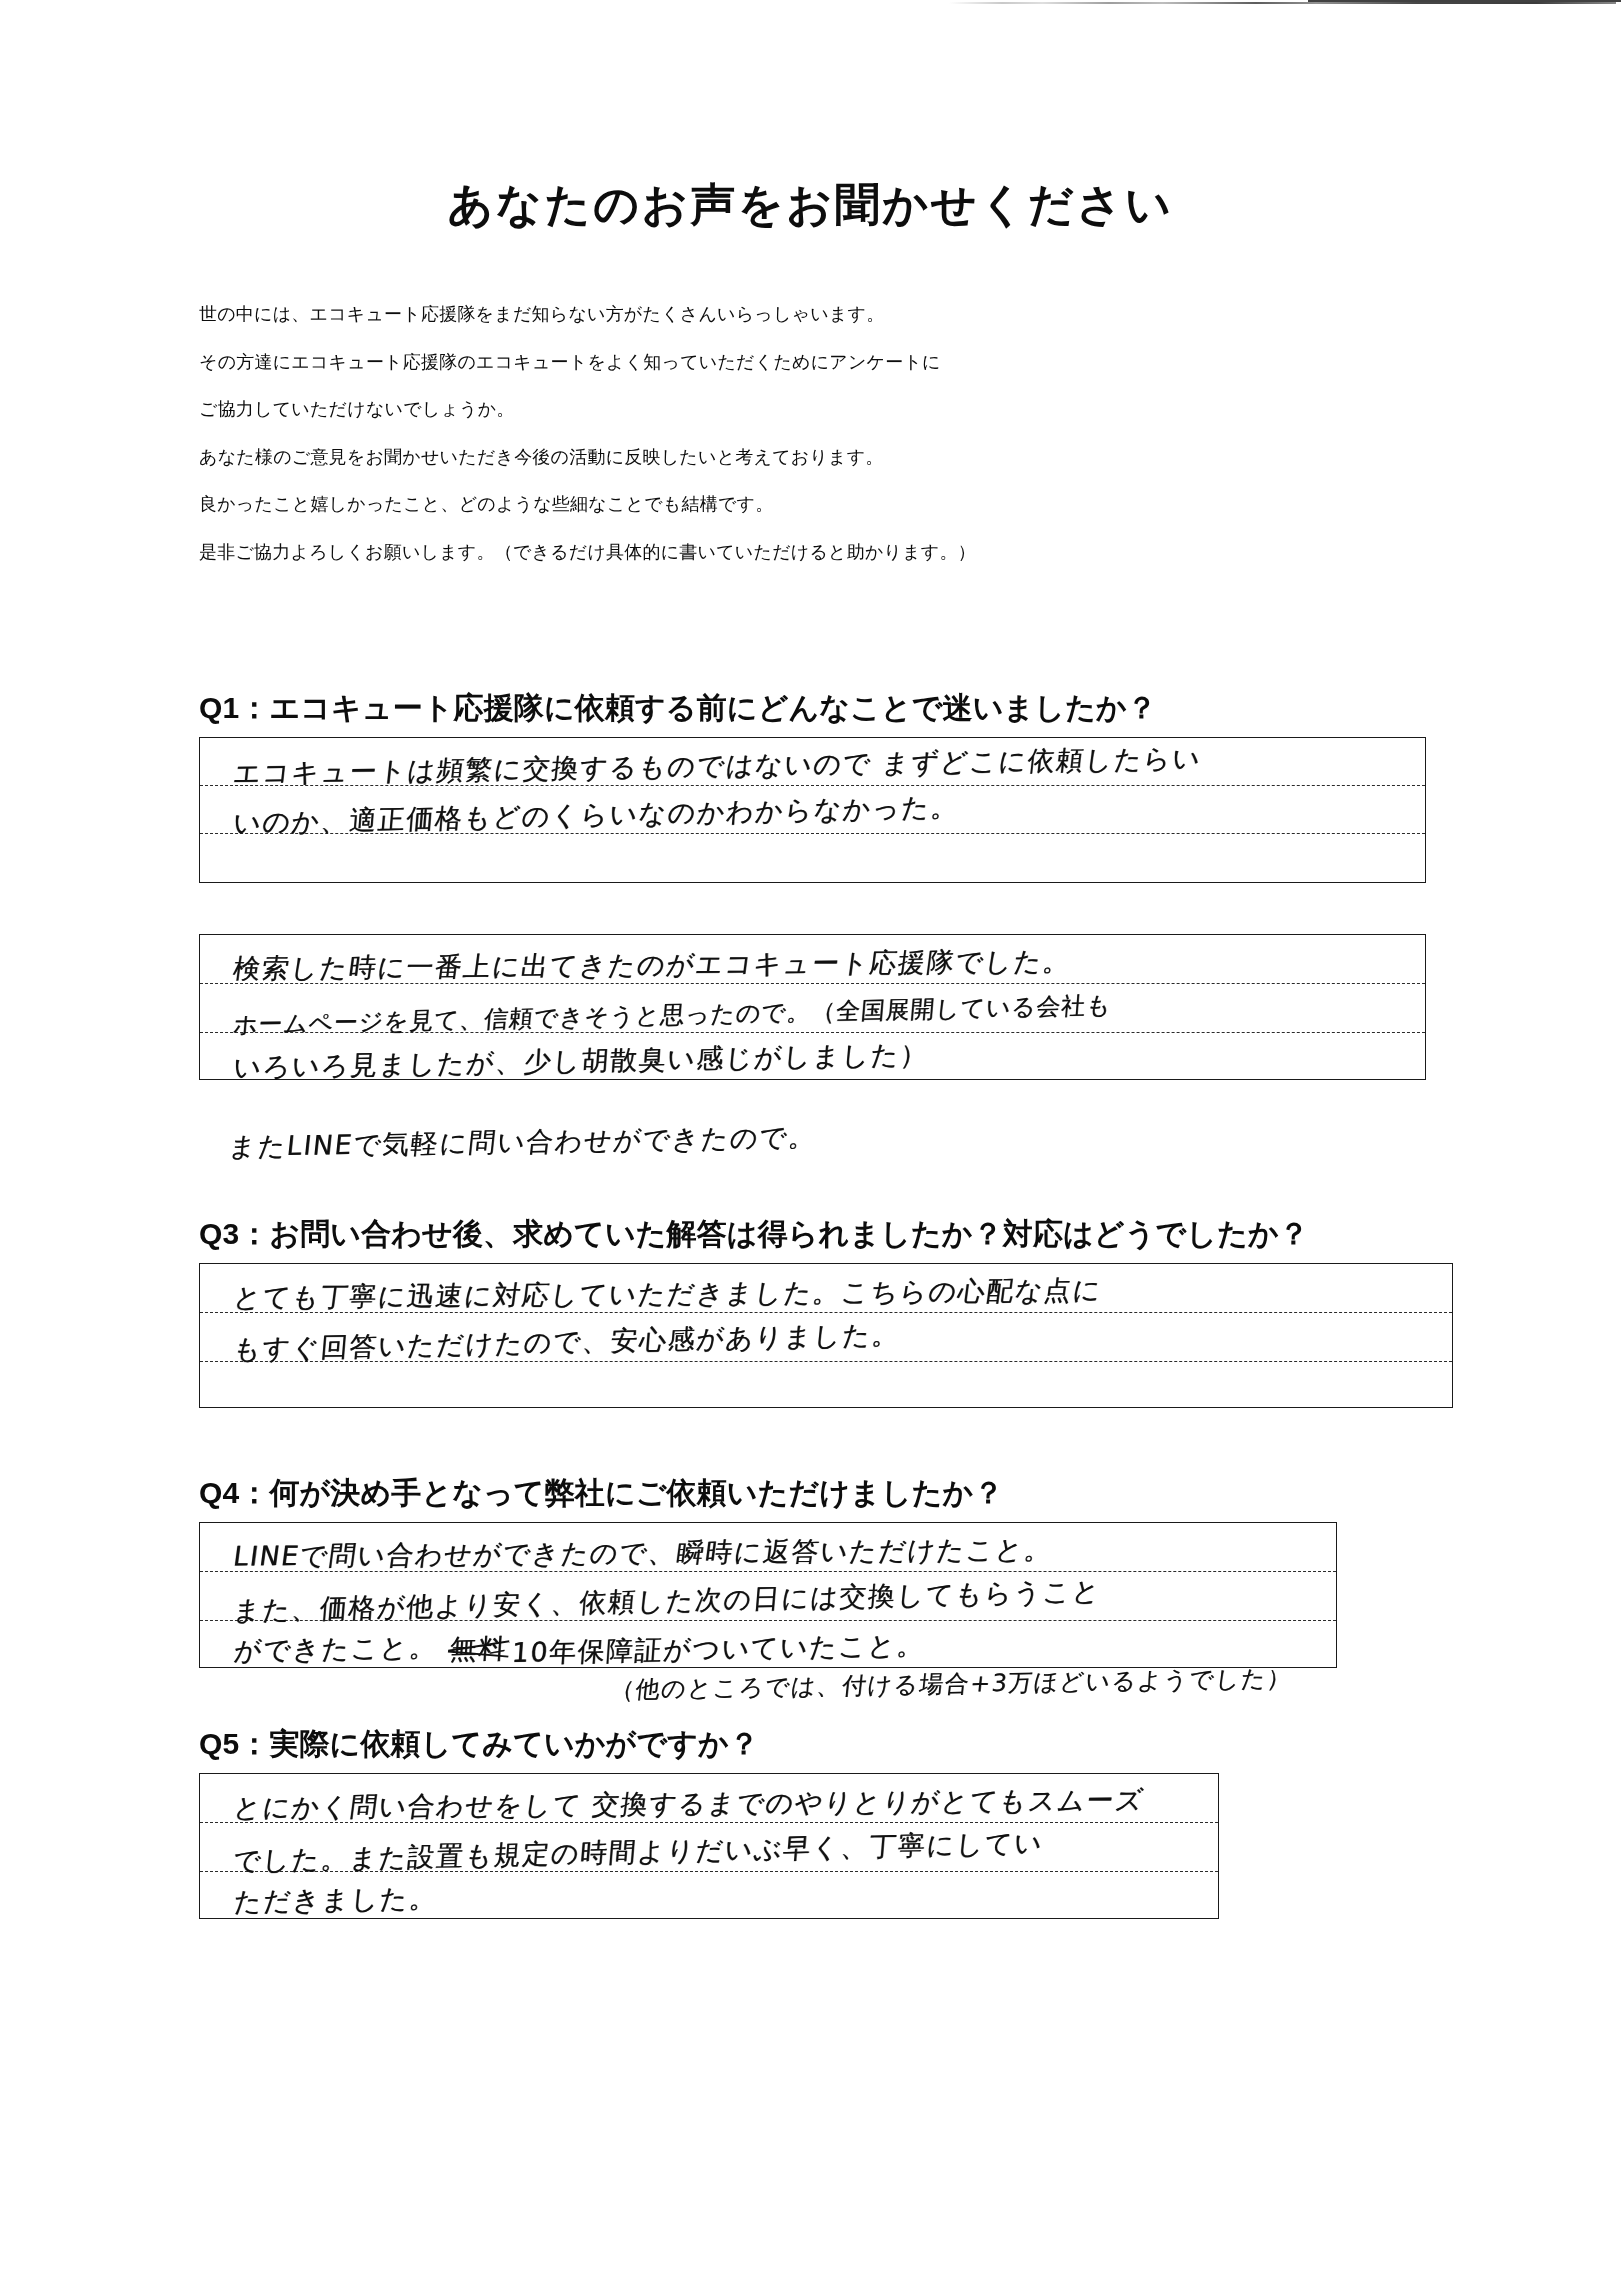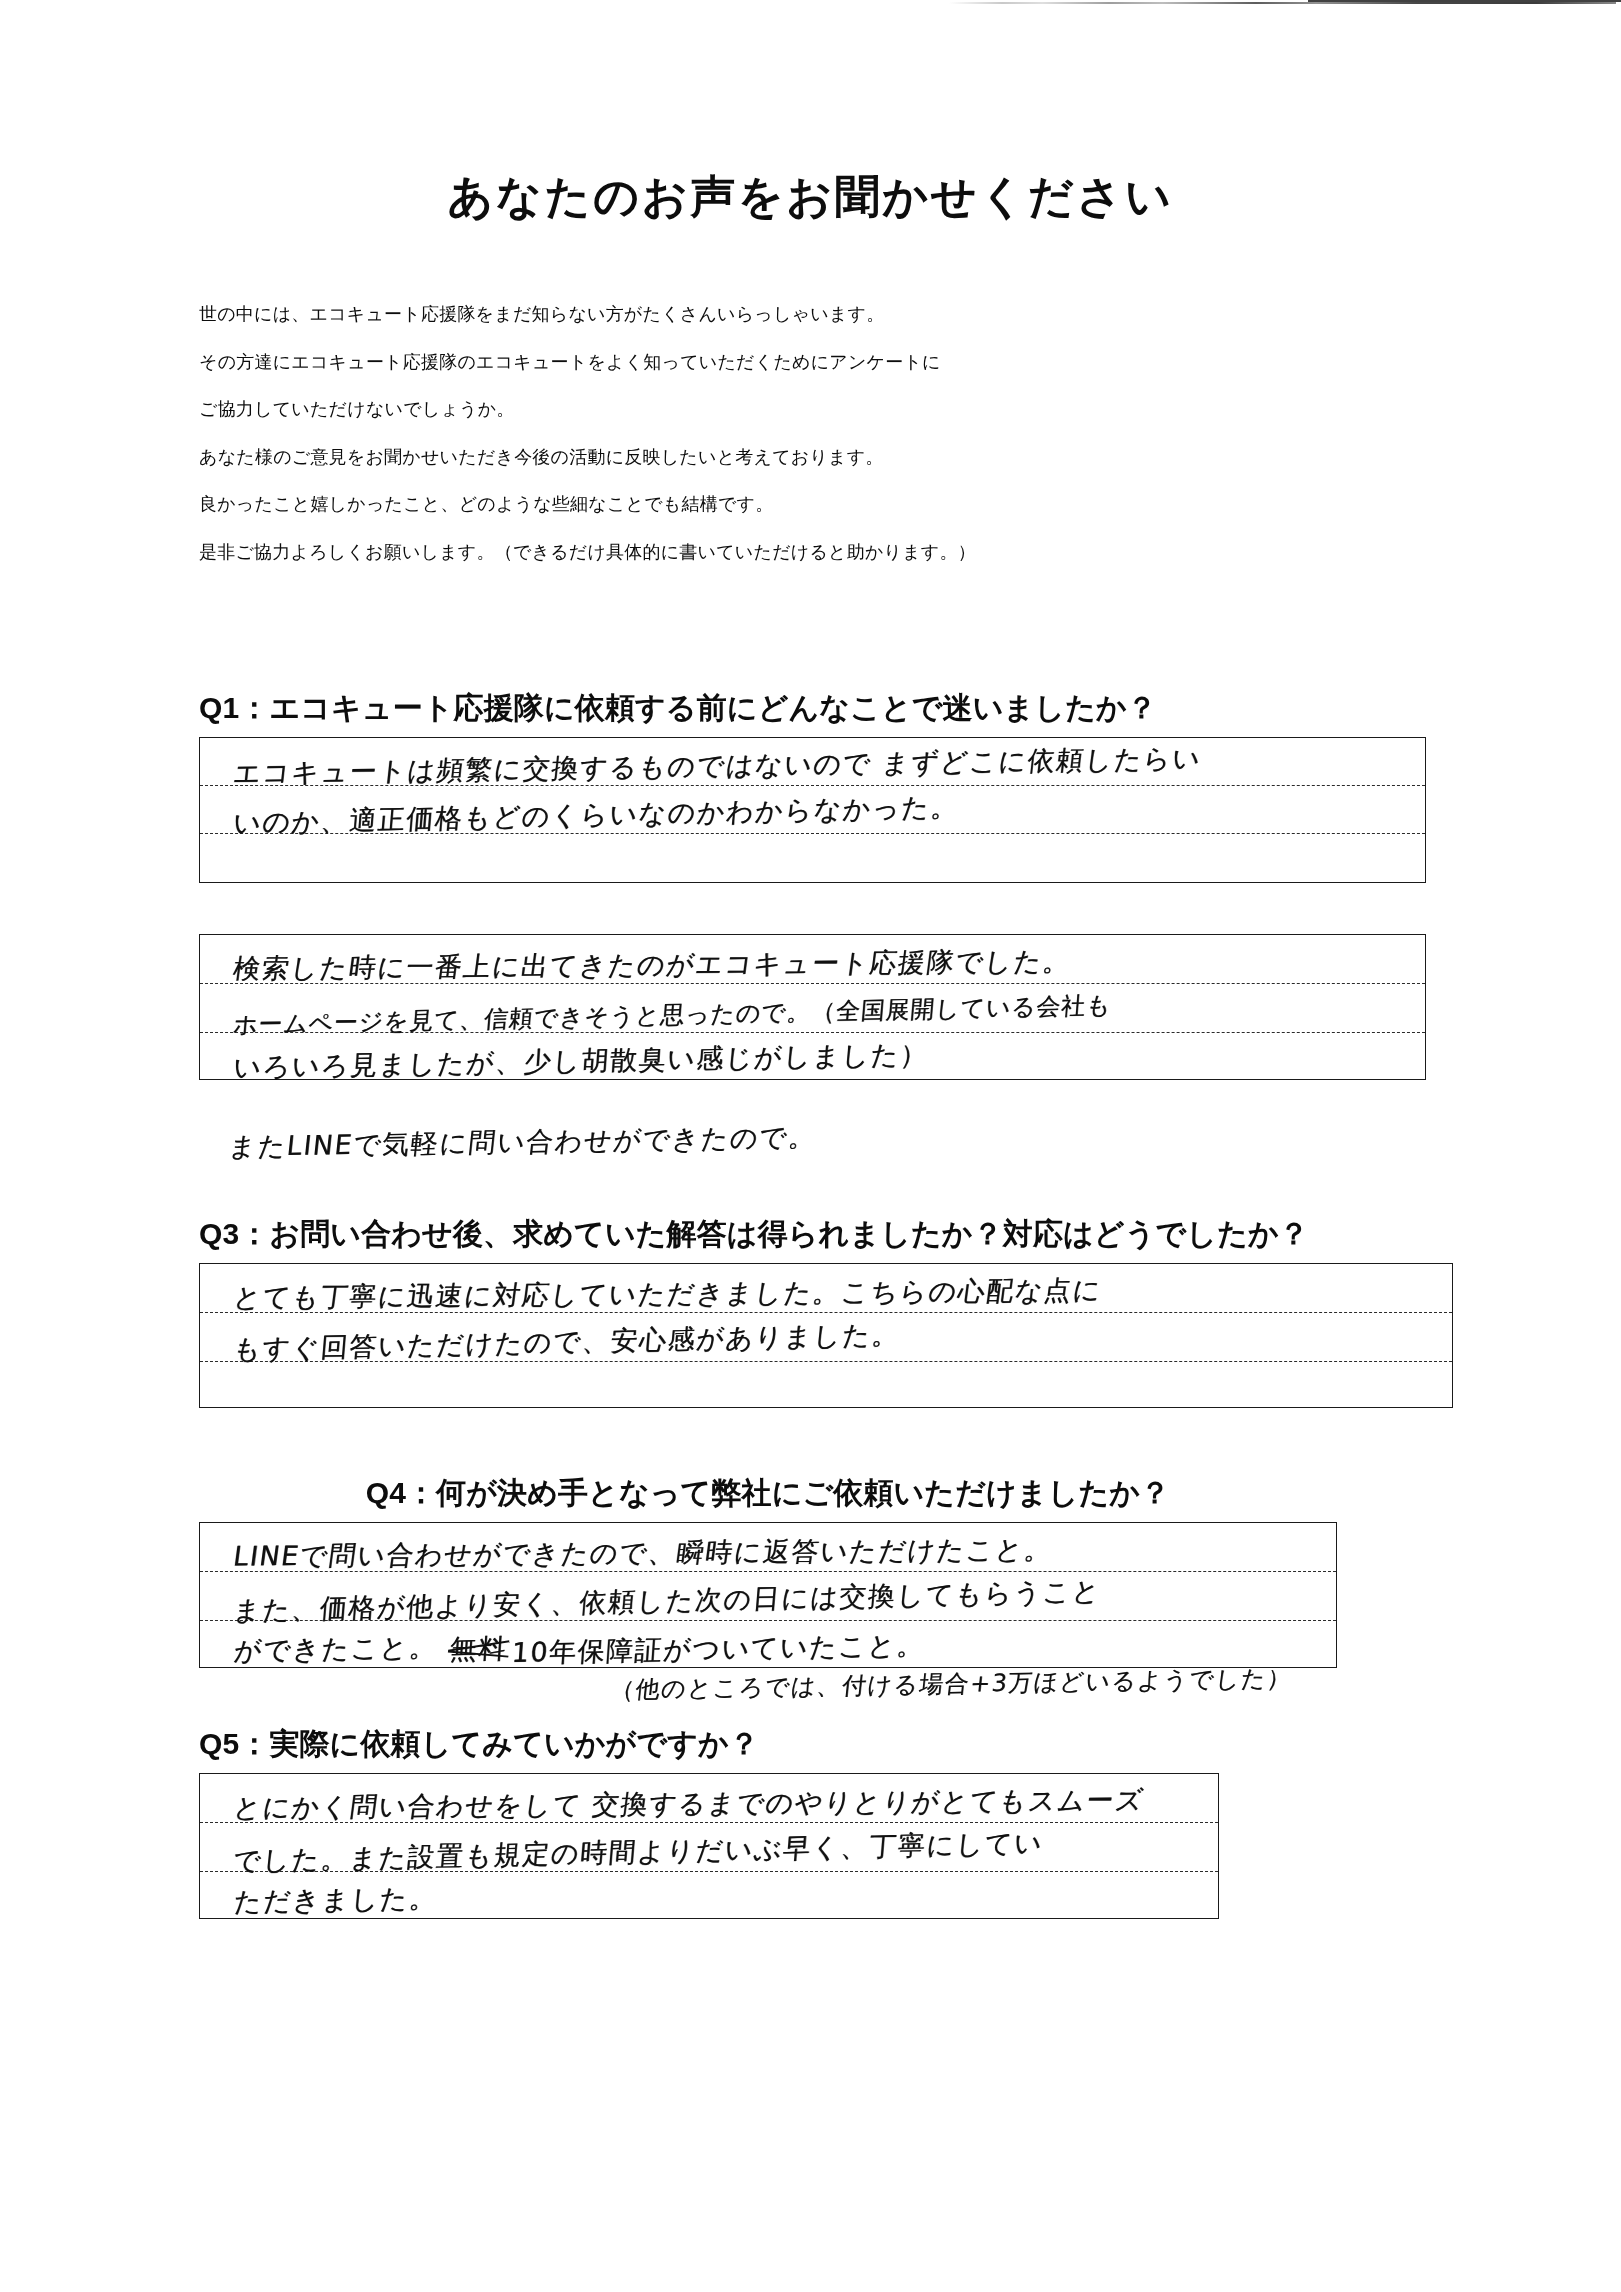--- a/index.html
+++ b/index.html
@@ -20,21 +20,21 @@
       rgba(0,0,0,.5) 55%, rgba(0,0,0,.85) 70%, rgba(0,0,0,.9) 88%,
       rgba(0,0,0,.55) 100%);
     opacity:.85;
   }
   .scan-artifact-2{
     position:absolute;top:0;left:1308px;width:313px;height:1.8px;
     background:#111;opacity:.8;
   }
 
   h1.doc-title{
-    position:absolute;left:0;right:0;top:159px;margin:8px;
+    position:absolute;left:0;right:0;top:159px;margin:16px;
     text-align:center;font-size:45px;font-weight:700;
     letter-spacing:.055em;
   }
 
   .intro{
     position:absolute;left:199px;top:304px;width:1227px;
   }
   .intro p{
     margin:0 0 27px 0;font-size:18px;line-height:1.14;
     letter-spacing:.012em;white-space:nowrap;
@@ -158,21 +158,21 @@
       </div>
       <div class="line" style="top:48px;height:48px;">
         <span class="hw t2">もすぐ回答いただけたので、安心感がありました。</span>
       </div>
       <div class="line" style="top:97px;height:47px;">
         <span class="hw"></span>
       </div>
     </div>
   </div>
 
-  <div class="qblock" style="top:1473px;width:1138px;text-align:center;">
+  <div class="qblock" style="top:1473px;width:1138px;">
     <div class="q-label">Q4：何が決め手となって弊社にご依頼いただけましたか？</div>
     <div class="ansbox" style="height:146px;">
       <div class="rule" style="top:48px;"></div>
       <div class="rule" style="top:97px;"></div>
       <div class="line" style="top:-1.8px;height:50px;">
         <span class="hw t3">LINEで問い合わせができたので、瞬時に返答いただけたこと。</span>
       </div>
       <div class="line" style="top:48px;height:48px;">
         <span class="hw t2">また、価格が他より安く、依頼した次の日には交換してもらうこと</span>
       </div>

